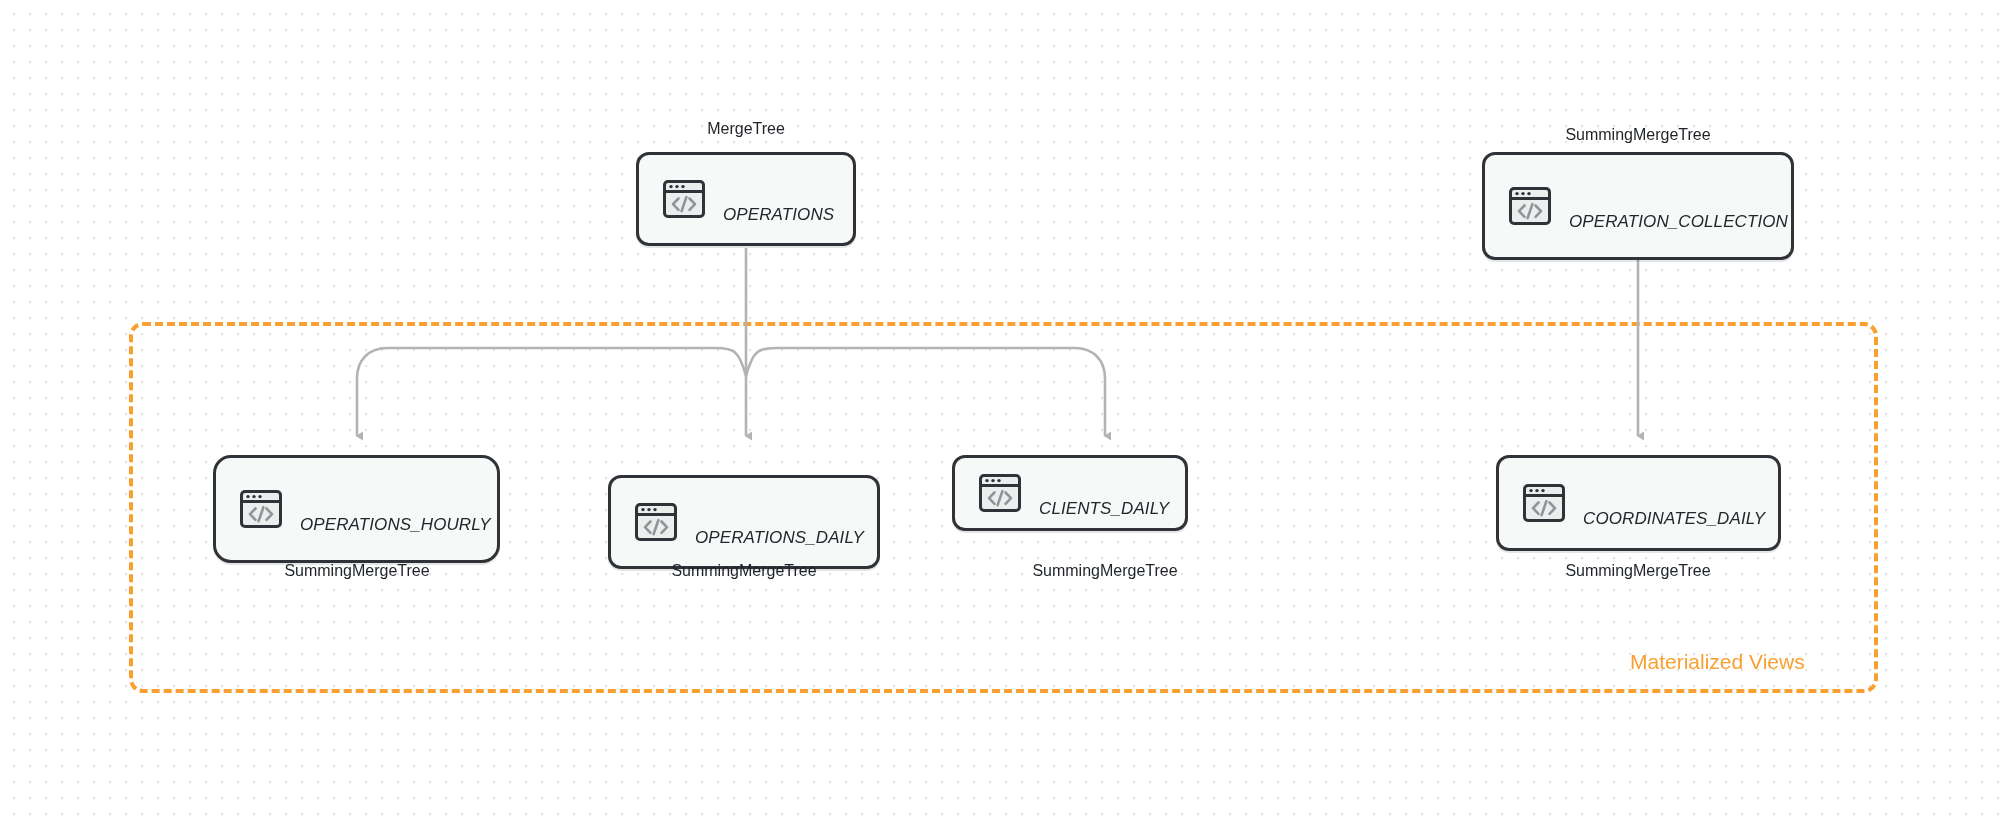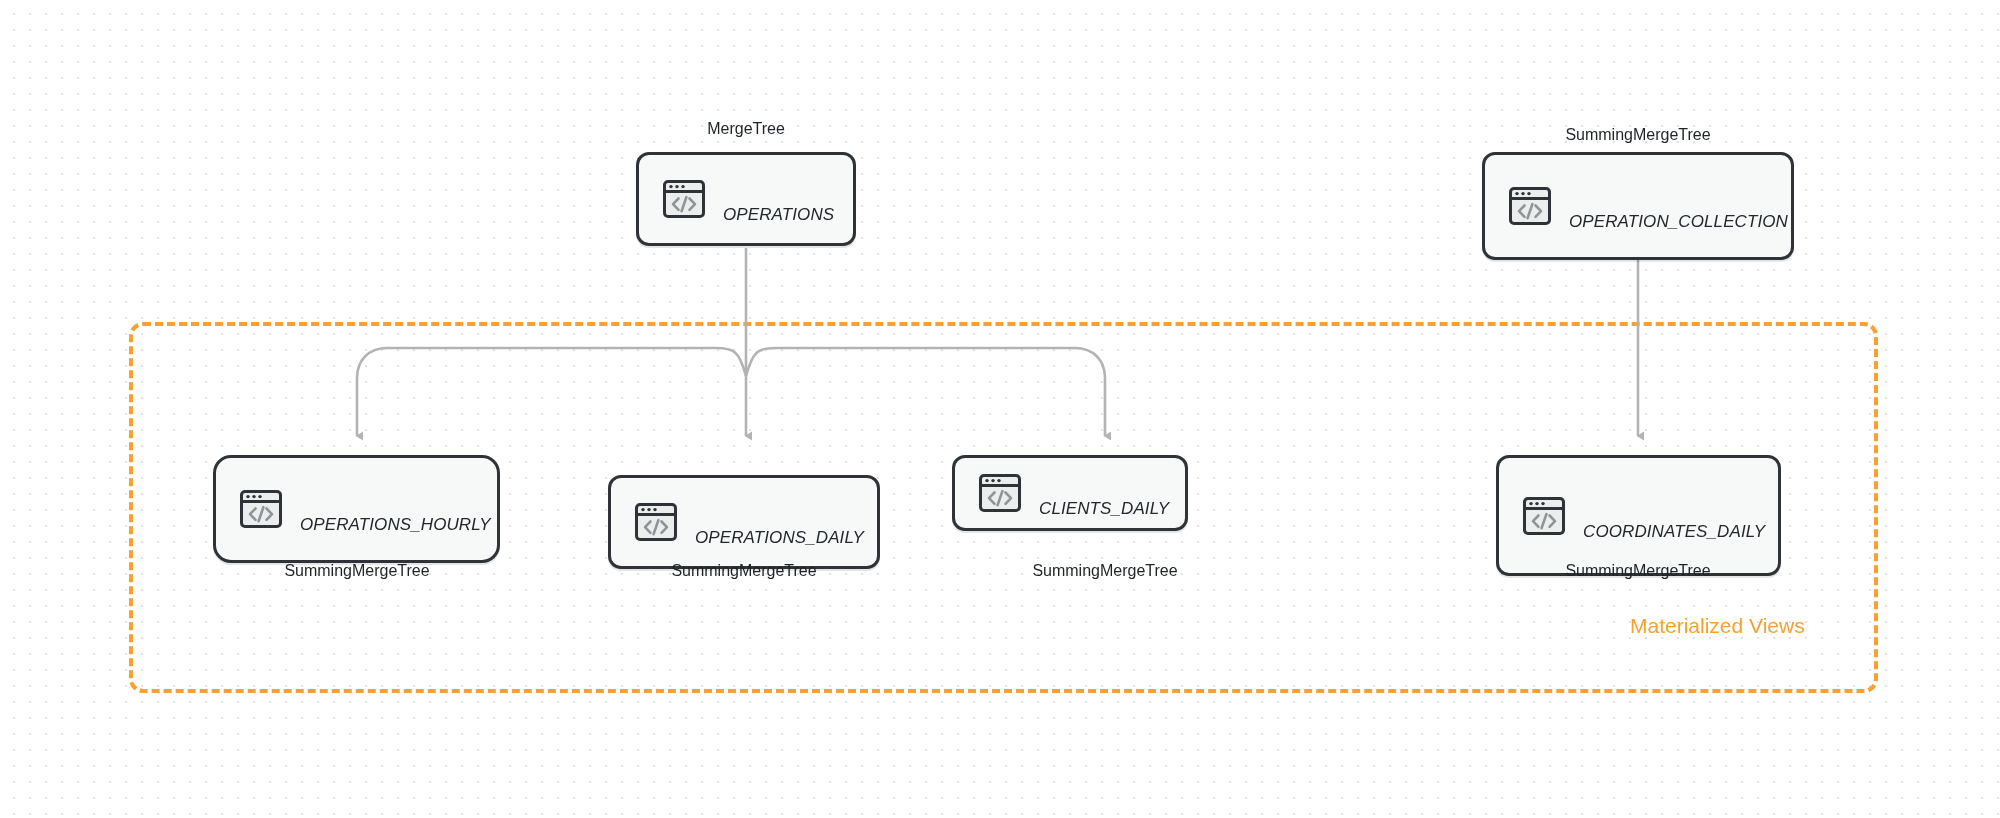--- a/index.html
+++ b/index.html
@@ -83,21 +83,21 @@
     text-align: center;
     transform: translateX(-50%);
   }
 </style>
 </head>
 <body>
 
 <div id="canvas">
 
   <div class="mv-group" style="left:129px; top:322px; width:1749px; height:371px;"></div>
-  <div class="mv-group-label" style="left:1630px; top:614px;">Materialized Views</div>
+  <div class="mv-group-label" style="left:1630px; top:650px;">Materialized Views</div>
 
   <svg id="edges" viewBox="0 0 2000 818" xmlns="http://www.w3.org/2000/svg">
     <defs>
       <marker id="arrowhead" markerWidth="11" markerHeight="11" refX="5" refY="8.2" orient="auto" markerUnits="userSpaceOnUse">
         <path d="M0.6,2.2 L9.4,2.2 L5,9.4 Z" fill="#b3b3b3"></path>
       </marker>
     </defs>
 
     <path d="M746,248 L746,376" fill="none" stroke="#b3b3b3" stroke-width="2.6"></path>
 
@@ -188,21 +188,21 @@
         <circle cx="22" cy="10.6" r="1.7" fill="#2f3338"></circle>
         <path d="M17.5,22.5 L12,28.2 L17.5,33.8" fill="none" stroke="#8f9499" stroke-width="2.6" stroke-linecap="round" stroke-linejoin="round"></path>
         <path d="M28.5,22.5 L34,28.2 L28.5,33.8" fill="none" stroke="#8f9499" stroke-width="2.6" stroke-linecap="round" stroke-linejoin="round"></path>
         <path d="M25.4,21.2 L20.6,35.2" fill="none" stroke="#8f9499" stroke-width="2.6" stroke-linecap="round"></path>
       </svg>
     </span>
     <span class="node-label">CLIENTS_DAILY</span>
   </div>
   <div class="engine-caption" style="left:1105px; top:562px;">SummingMergeTree</div>
 
-  <div class="node" style="left:1496px; top:455px; width:285px; height:121px;">
+  <div class="node" style="left:1496px; top:455px; width:285px; height:96px;">
     <span class="node-icon">
       <svg viewBox="0 0 46 46" width="46" height="46" xmlns="http://www.w3.org/2000/svg">
         <rect x="3.5" y="5.5" width="39" height="35" rx="3.5" fill="#eceded" stroke="#2f3338" stroke-width="3"></rect>
         <path d="M3.5,15.5 L42.5,15.5" stroke="#2f3338" stroke-width="3"></path>
         <circle cx="10" cy="10.6" r="1.7" fill="#2f3338"></circle>
         <circle cx="16" cy="10.6" r="1.7" fill="#2f3338"></circle>
         <circle cx="22" cy="10.6" r="1.7" fill="#2f3338"></circle>
         <path d="M17.5,22.5 L12,28.2 L17.5,33.8" fill="none" stroke="#8f9499" stroke-width="2.6" stroke-linecap="round" stroke-linejoin="round"></path>
         <path d="M28.5,22.5 L34,28.2 L28.5,33.8" fill="none" stroke="#8f9499" stroke-width="2.6" stroke-linecap="round" stroke-linejoin="round"></path>
         <path d="M25.4,21.2 L20.6,35.2" fill="none" stroke="#8f9499" stroke-width="2.6" stroke-linecap="round"></path>

